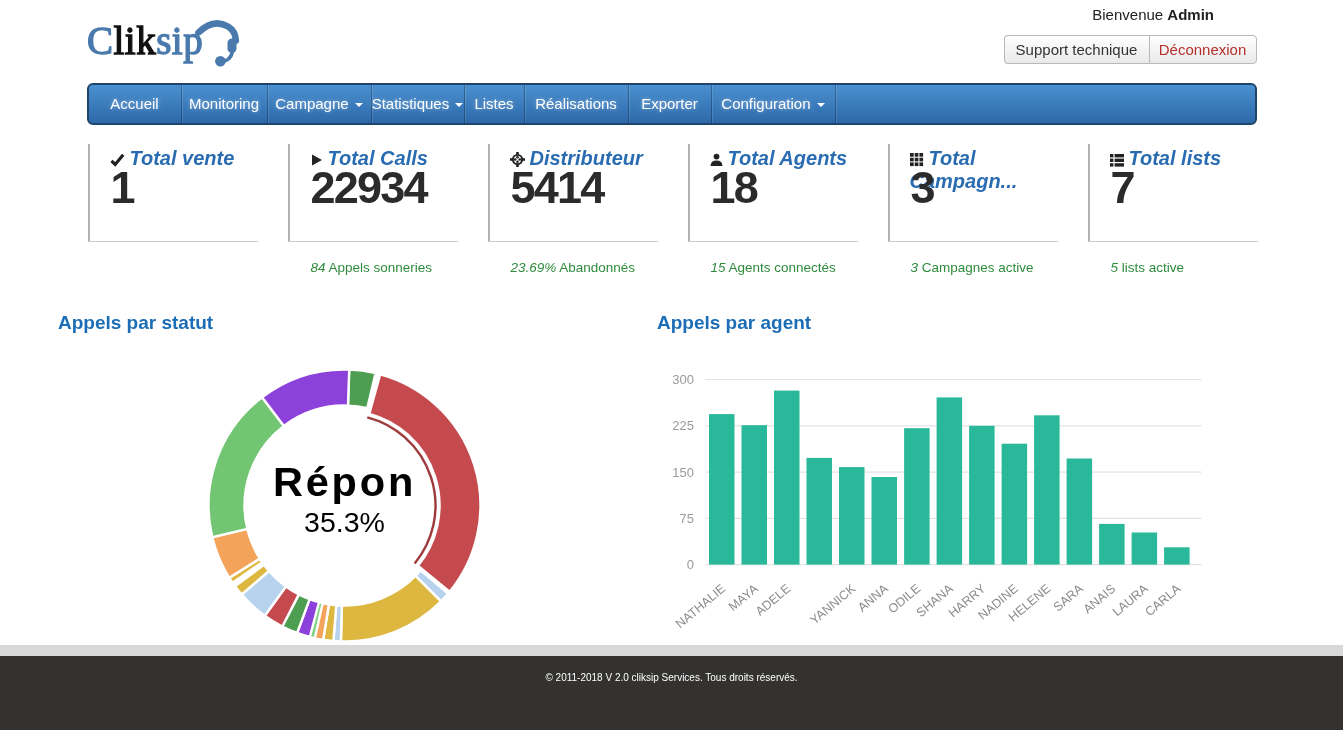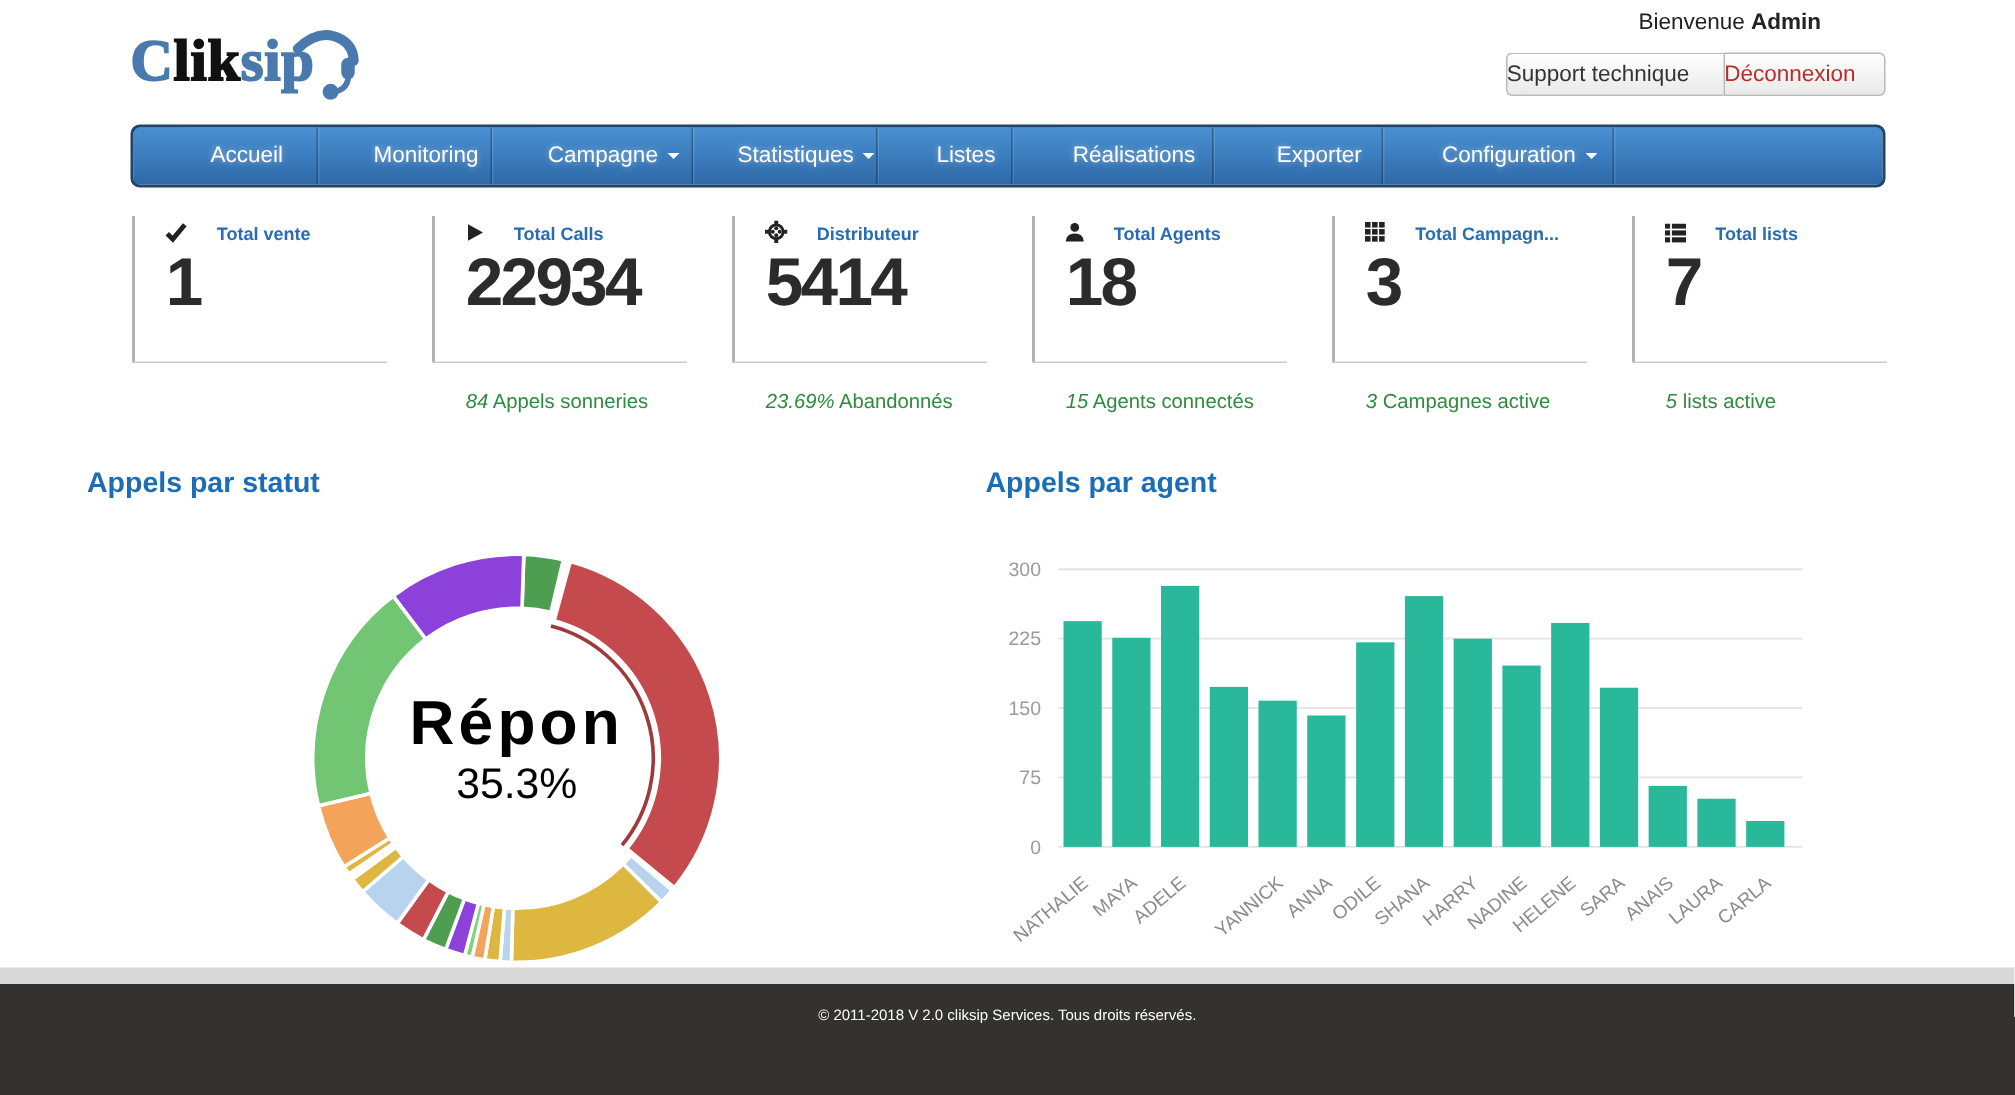--- a/index.html
+++ b/index.html
@@ -1,36 +1,36 @@
 <!DOCTYPE html>
 <html><head><meta charset="utf-8">
 <style>
 * { margin:0; padding:0; box-sizing:border-box; }
 body { width:1343px; height:730px; position:relative; overflow:hidden; background:#fff;
   font-family:"Liberation Sans", sans-serif; }
 .logo { position:absolute; left:87px; top:18px; font-family:"Liberation Serif", serif;
-  font-weight:bold; font-size:39px; letter-spacing:0.5px; color:#111; -webkit-text-stroke:1.3px currentColor; }
+  font-weight:normal; font-size:39px; letter-spacing:0.5px; color:#111; -webkit-text-stroke:1.3px currentColor; }
 .logo .b { color:#4a7aad; }
 .welcome { position:absolute; top:5.5px; right:129px; font-size:15px; color:#222; }
 .btngrp { position:absolute; top:34.5px; right:86.5px; height:29px; display:flex; }
-.btn { height:29px; line-height:27px; text-align:left; font-size:15px; color:#333; white-space:nowrap;
+.btn { height:29px; line-height:27px; text-align:center; font-size:15px; color:#333; white-space:nowrap;
   background:linear-gradient(#ffffff,#e9e9e9); border:1px solid #b9b9b9; }
 .btn1 { width:145px; border-radius:4px 0 0 4px; border-right:none; }
 .btn2 { width:108px; border-radius:0 4px 4px 0; color:#b5302a; }
 .nav { position:absolute; left:86.5px; top:83px; width:1170.5px; height:42px; border-radius:6px;
   background:linear-gradient(#4a90d0,#2d69a9); border:2px solid #20456b; display:flex; }
 .nav li { list-style:none; display:block; text-align:center; color:#fff; font-size:15px;
-  line-height:38px; border-right:1px solid rgba(0,0,0,0.28); box-shadow:1px 0 0 rgba(255,255,255,0.12); text-shadow:0 0 4px rgba(255,255,255,0.45);margin-left:30px; }
+  line-height:38px; border-right:1px solid rgba(0,0,0,0.28); box-shadow:1px 0 0 rgba(255,255,255,0.12); text-shadow:0 0 4px rgba(255,255,255,0.45); }
 .caret { display:inline-block; width:0; height:0; border-top:4px solid #fff;
   border-left:4px solid transparent; border-right:4px solid transparent; vertical-align:middle; margin-left:2px; }
 .tile { position:absolute; top:144px; width:200px; height:98px; border-left:2px solid #b3b3b3; }
 .tbot { position:absolute; left:-2px; top:97px; width:170px; border-bottom:1px solid #ccc; }
 .ttop { position:absolute; left:20px; top:3px; height:16px; }
 .ttop svg { vertical-align:-2px; }
-.ttitle { font-size:12px; font-weight:bold; color:#2a6cb2; margin-left:20px; }
+.ttitle { font-size:20px; font-weight:bold; font-style:italic; color:#2a6cb2; margin-left:5px; }
 .tnum { position:absolute; left:21px; top:21px; font-size:45px; line-height:45px; letter-spacing:-1.8px; font-weight:bold; color:#2b2b2b; }
 .tsub { position:absolute; left:21px; top:68px; font-size:13.5px; color:#2e8b3c;margin-top:48px; }
 h2 { position:absolute; font-size:19px; font-weight:bold; color:#1b6db6; }
 .charts { position:absolute; left:0; top:0; }
 .gstrip { position:absolute; left:0; top:645px; width:1343px; height:11px; background:#d8d8d8; }
 .footer { position:absolute; left:0; top:656px; width:1343px; height:74px; background:#333230; }
 .footer div { margin-top:16px; text-align:center; color:#fff; font-size:10px; }
 .headset { position:absolute; left:0; top:0; }
 </style></head>
 <body>

